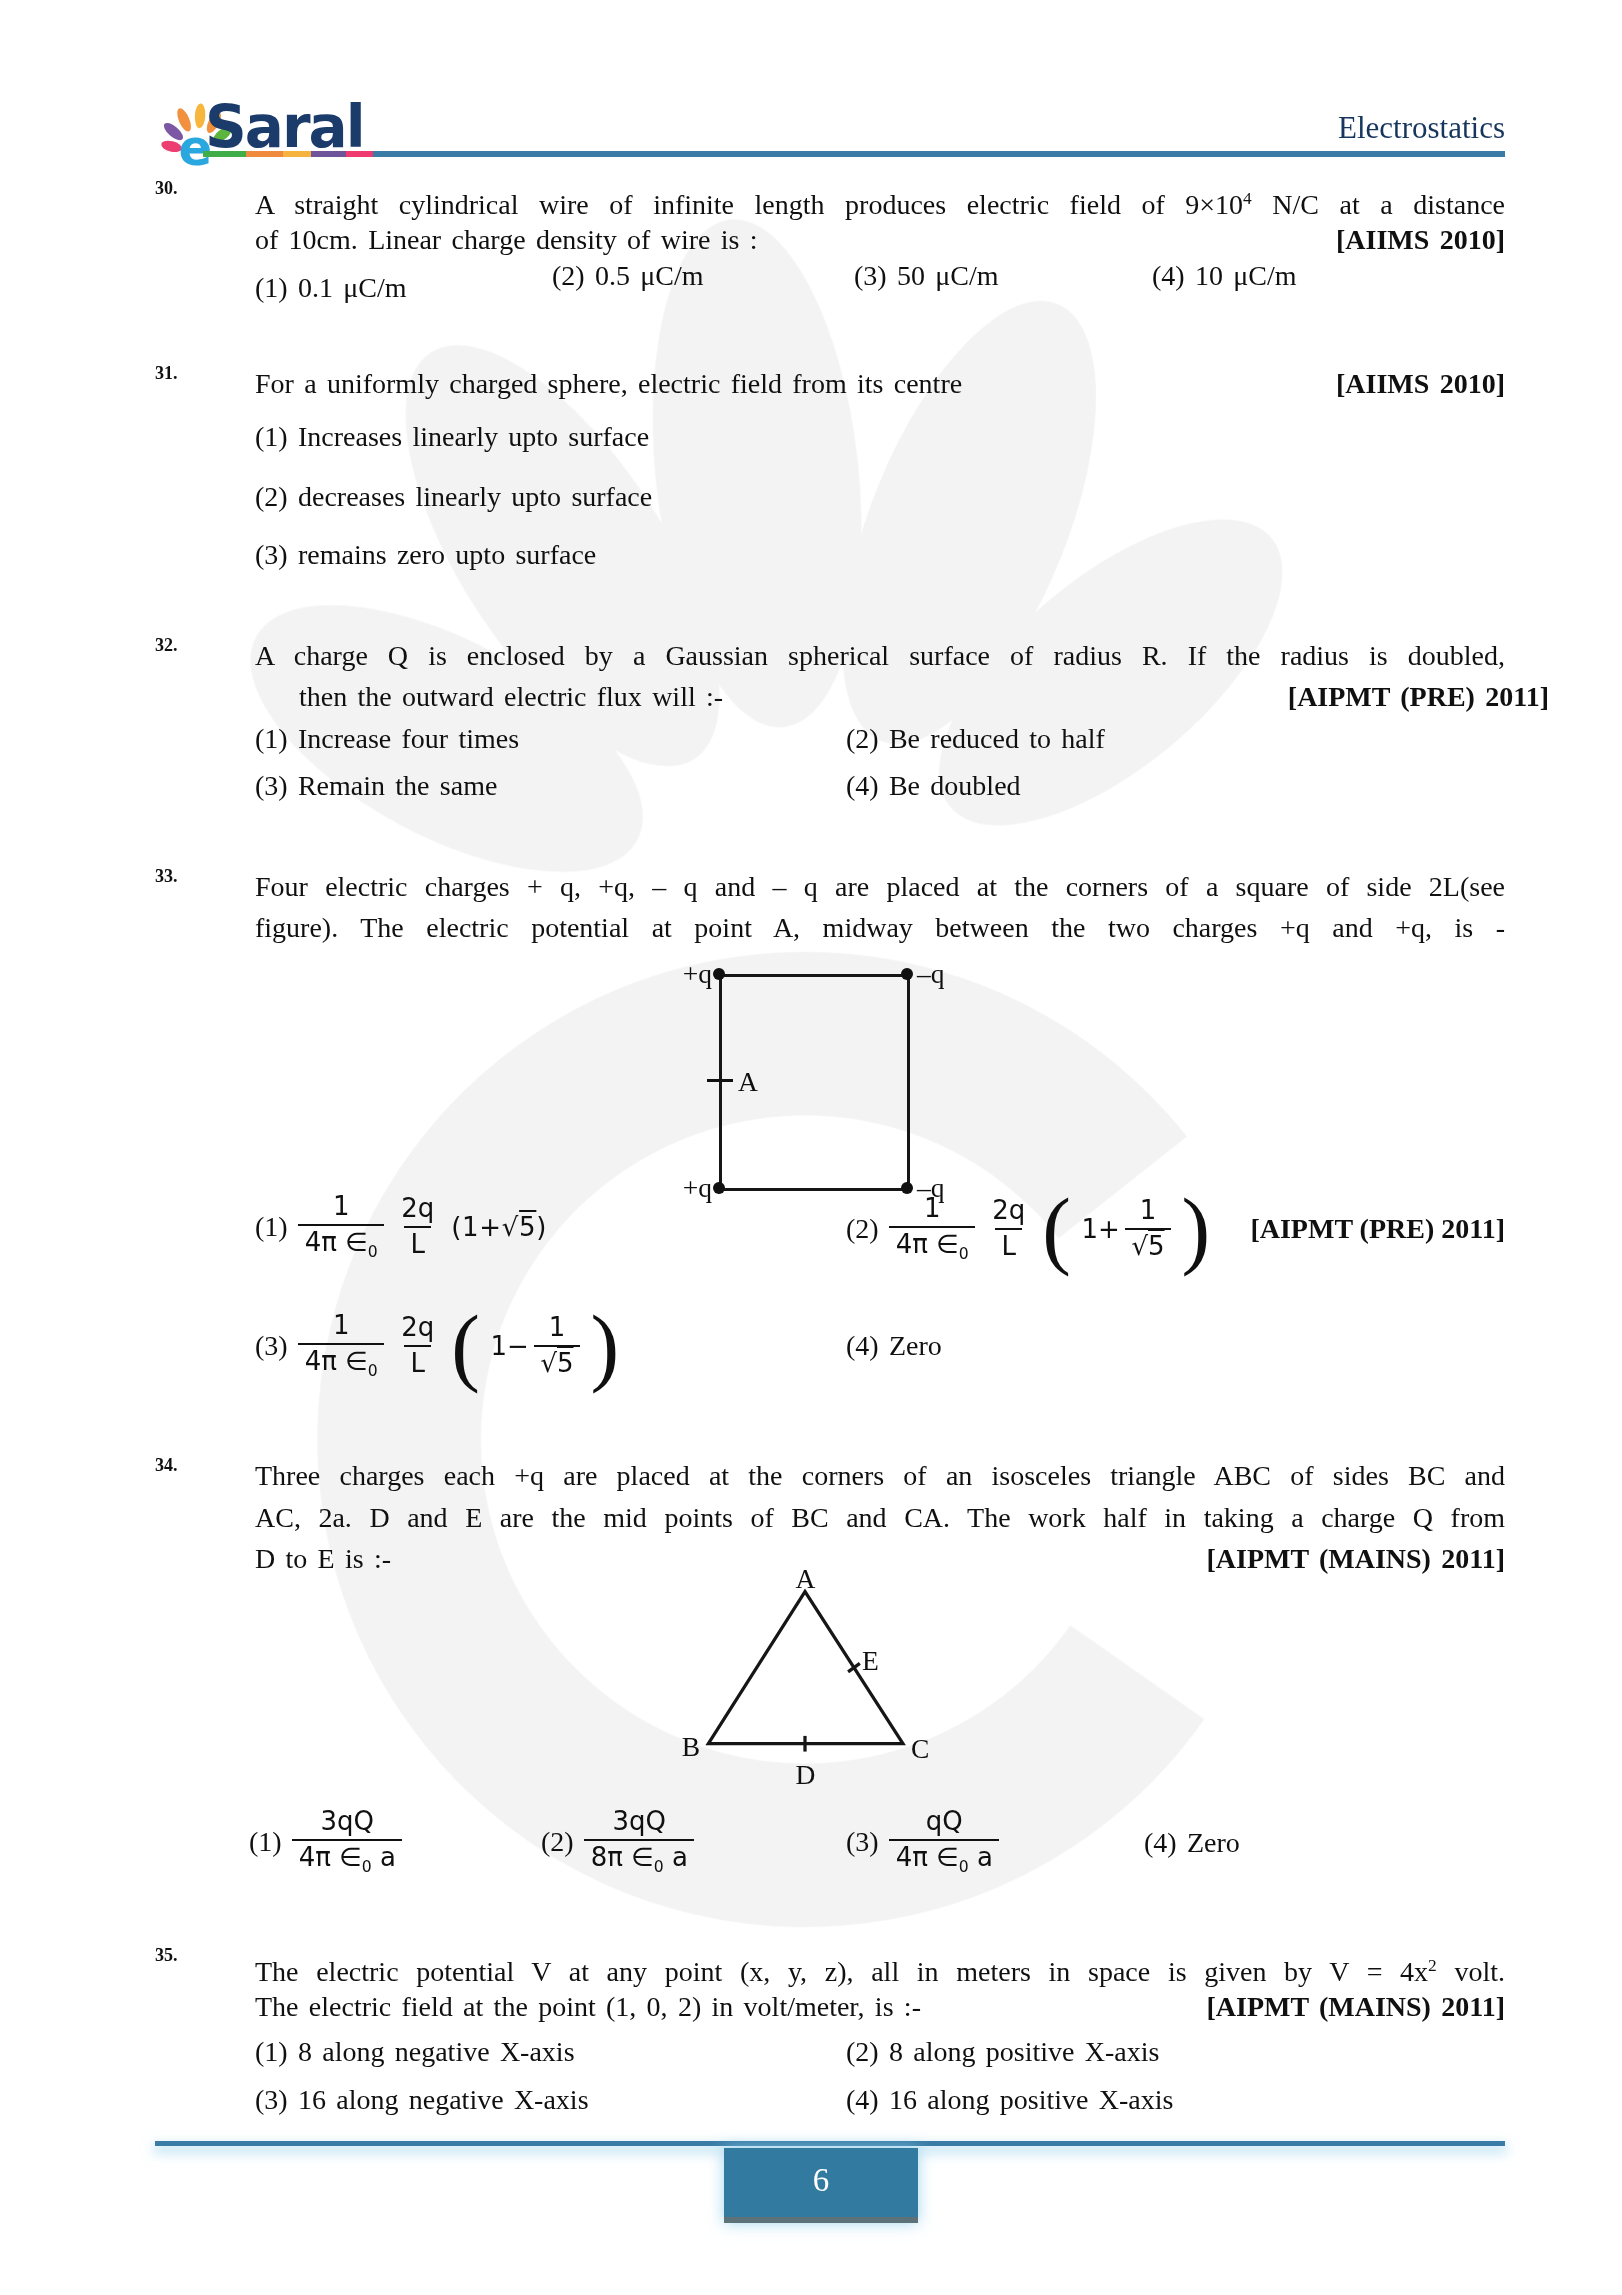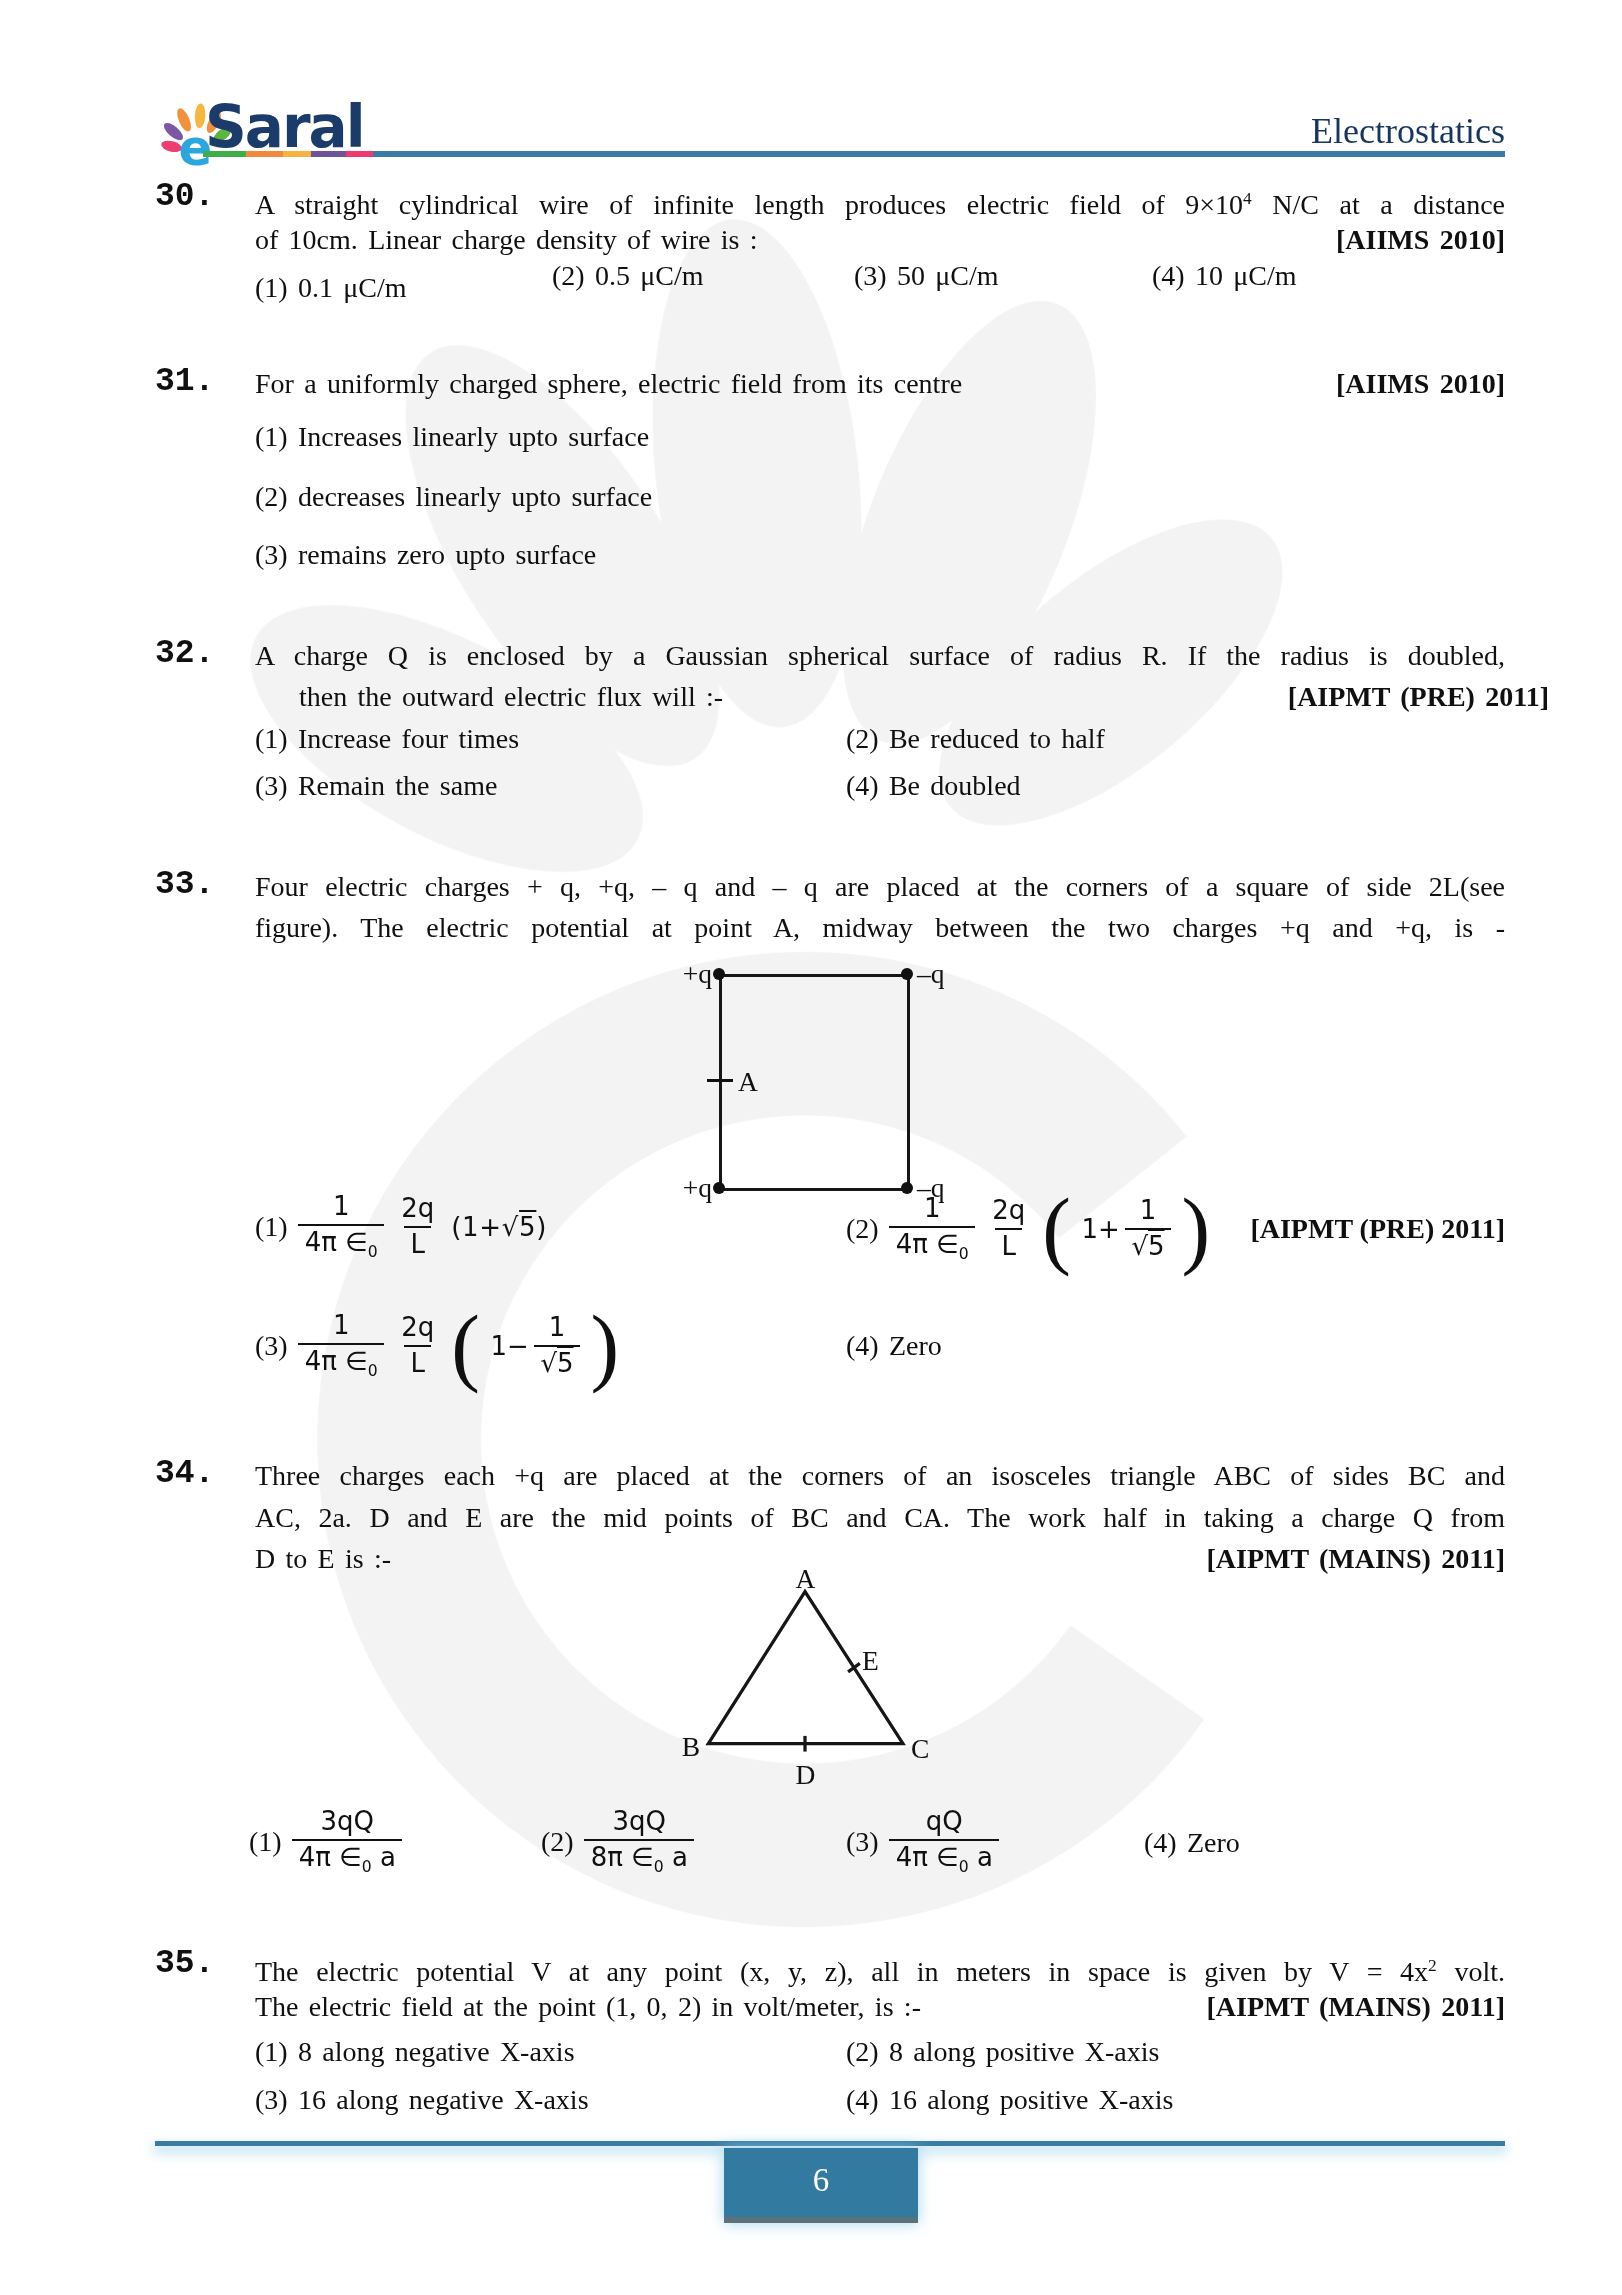--- a/index.html
+++ b/index.html
@@ -3,26 +3,26 @@
 <meta charset="utf-8">
 <style>
   html,body{margin:0;padding:0;background:#ffffff;}
   .page{position:relative;width:1622px;height:2295px;background:#ffffff;overflow:hidden;
         font-family:"Liberation Serif",serif;color:#101010;}
   .abs{position:absolute;}
 
   
   .brand-saral{font-family:"DejaVu Sans",sans-serif;font-weight:bold;font-size:58px;
                color:#1b3b6b;letter-spacing:-2px;line-height:1;}
-  .page-title{font-size:36px;color:#17365d;text-align:right;}
+  .page-title{font-size:31px;color:#17365d;text-align:right;}
   .rule{display:flex;height:5.9px;}
   .rule span{height:100%;}
 
   
-  .qnum{font-size:33px;font-weight:bold;font-family:Liberation Mono, monospace;}
+  .qnum{font-size:18px;font-weight:bold;}
   .stem{font-size:28px;line-height:41px;word-spacing:3.3px;white-space:nowrap;}
   .stem.jl{white-space:normal;text-align:justify;text-align-last:justify;}
   .tagrow{display:flex;justify-content:space-between;align-items:baseline;white-space:nowrap;}
   .tag{font-weight:bold;font-size:28px;}
   .opt{font-size:28px;word-spacing:3.3px;white-space:nowrap;}
   sup{font-size:0.62em;}
   sub{font-size:0.6em;}
 
   
   .fopt{display:flex;align-items:center;gap:10.5px;font-family:"DejaVu Sans",sans-serif;

